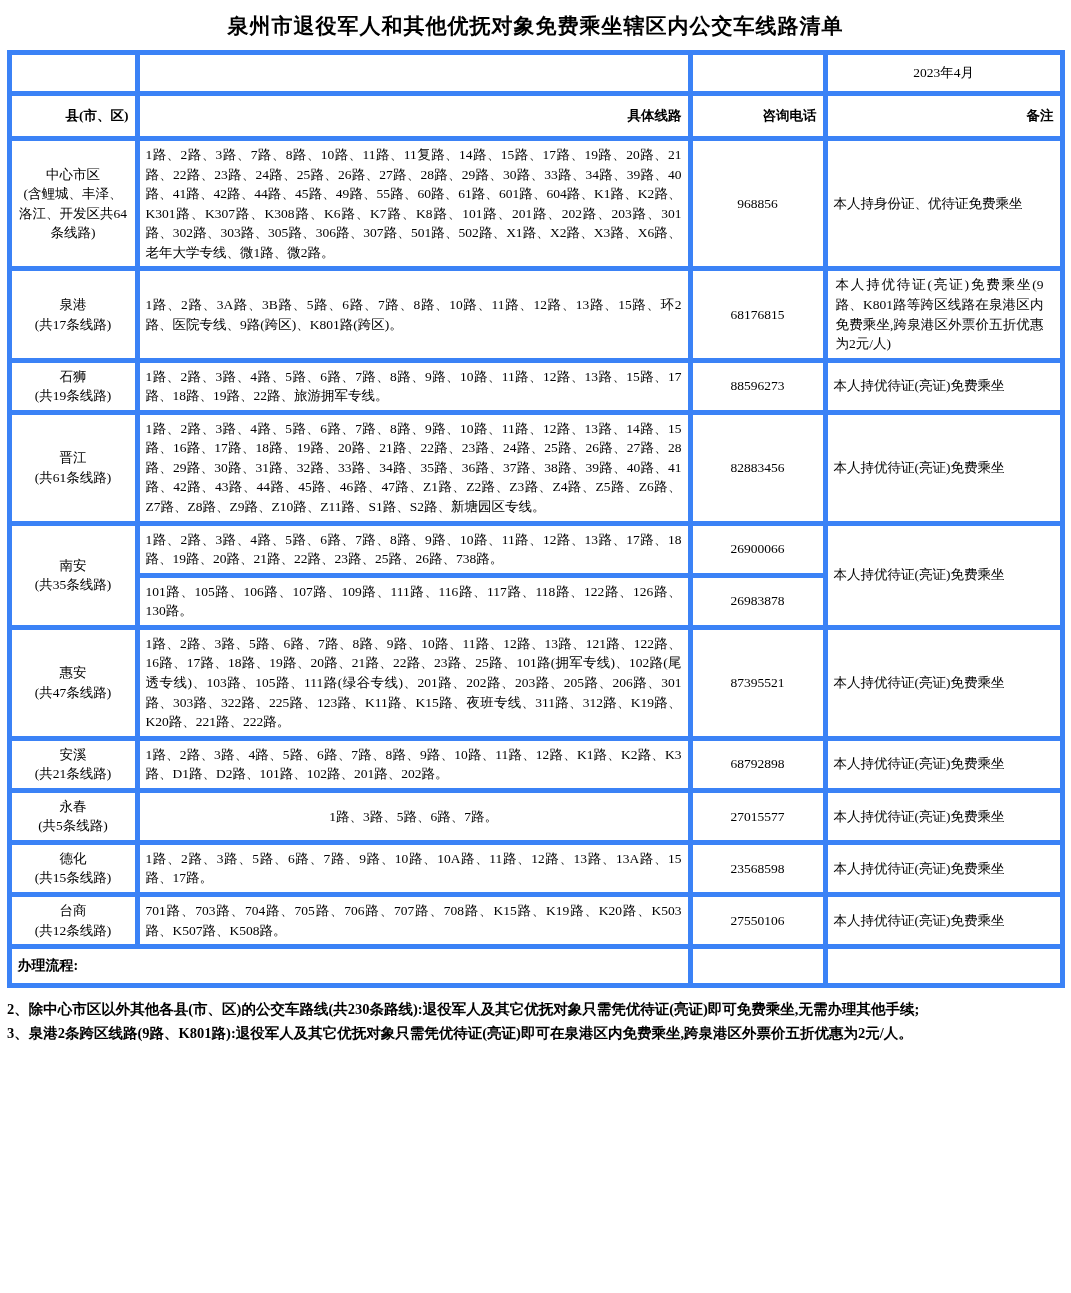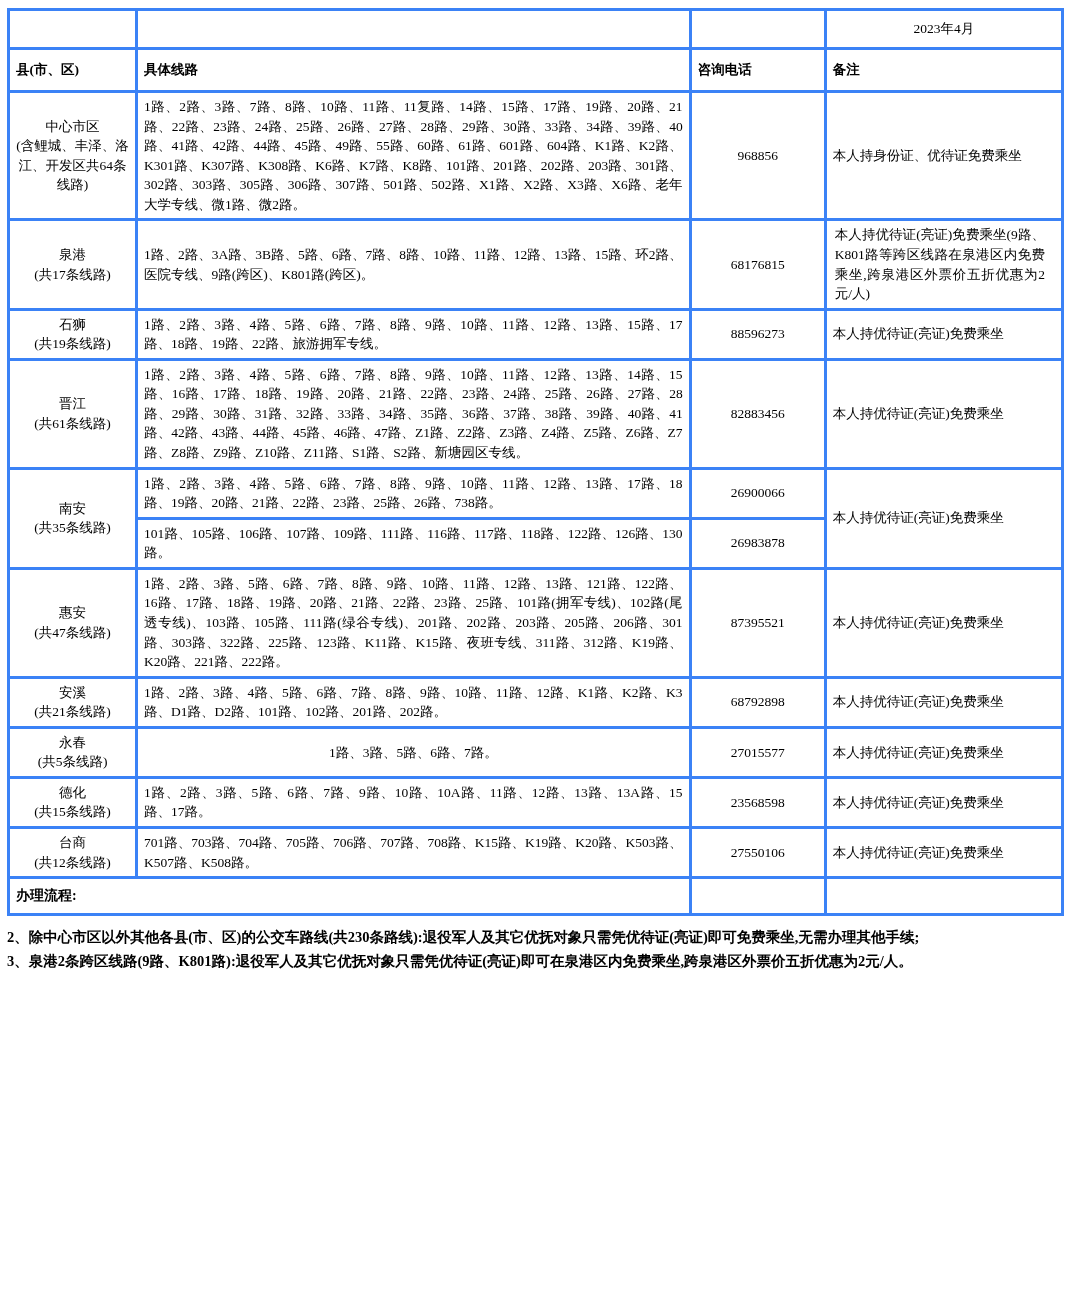--- a/index.html
+++ b/index.html
@@ -26,41 +26,41 @@
     margin: 4px 0 10px 0;
     font-family: "Liberation Serif", "DejaVu Serif", serif;
   }
   table.main {
     border-collapse: collapse;
     width: 1057px;
     margin: 0 auto;
     table-layout: fixed;
   }
   table.main td, table.main th {
-    border: 3px solid #3b82f6;
+    border: 5px solid #3b82f6;
     padding: 4px 6px;
     vertical-align: middle;
     font-size: 13.5px;
     line-height: 1.45;
   }
   .col-county { width: 128px; }
   .col-lines  { width: 553px; }
   .col-phone  { width: 135px; }
   .col-note   { width: 237px; }
 
   .row-date td {
     height: 28px;
     padding: 2px 6px;
   }
   .date-cell {
     text-align: center;
     font-size: 14px;
   }
   .hdr td {
-    text-align: left;
+    text-align: right;
     font-weight: bold;
     font-size: 15px;
     height: 32px;
   }
   .county {
     text-align: center;
     font-size: 14px;
     line-height: 1.5;
   }
   .county .nm { display: block; }
@@ -101,20 +101,21 @@
     text-align: justify;
     text-justify: inter-ideograph;
   }
   .spacer-row td { height: 26px; border: 1px solid #000; }
 </style>
 </head>
 <body>
 
 <div class="page">
 
+  <div class="doc-title">泉州市退役军人和其他优抚对象免费乘坐辖区内公交车线路清单</div>
 
   <table class="main">
     <colgroup>
       <col class="col-county">
       <col class="col-lines">
       <col class="col-phone">
       <col class="col-note">
     </colgroup>
     <tbody>
       <tr class="row-date">

